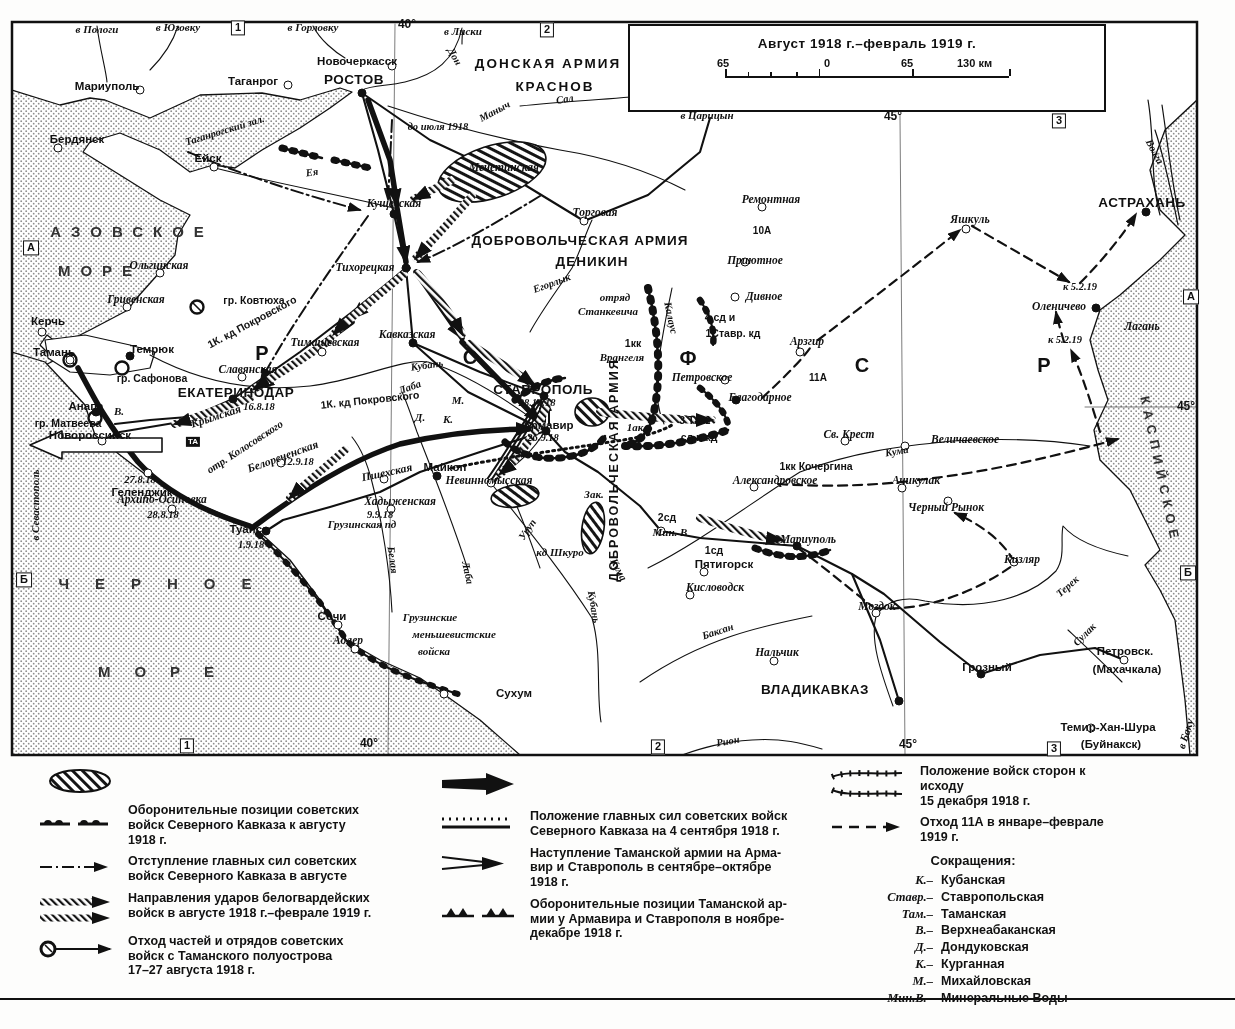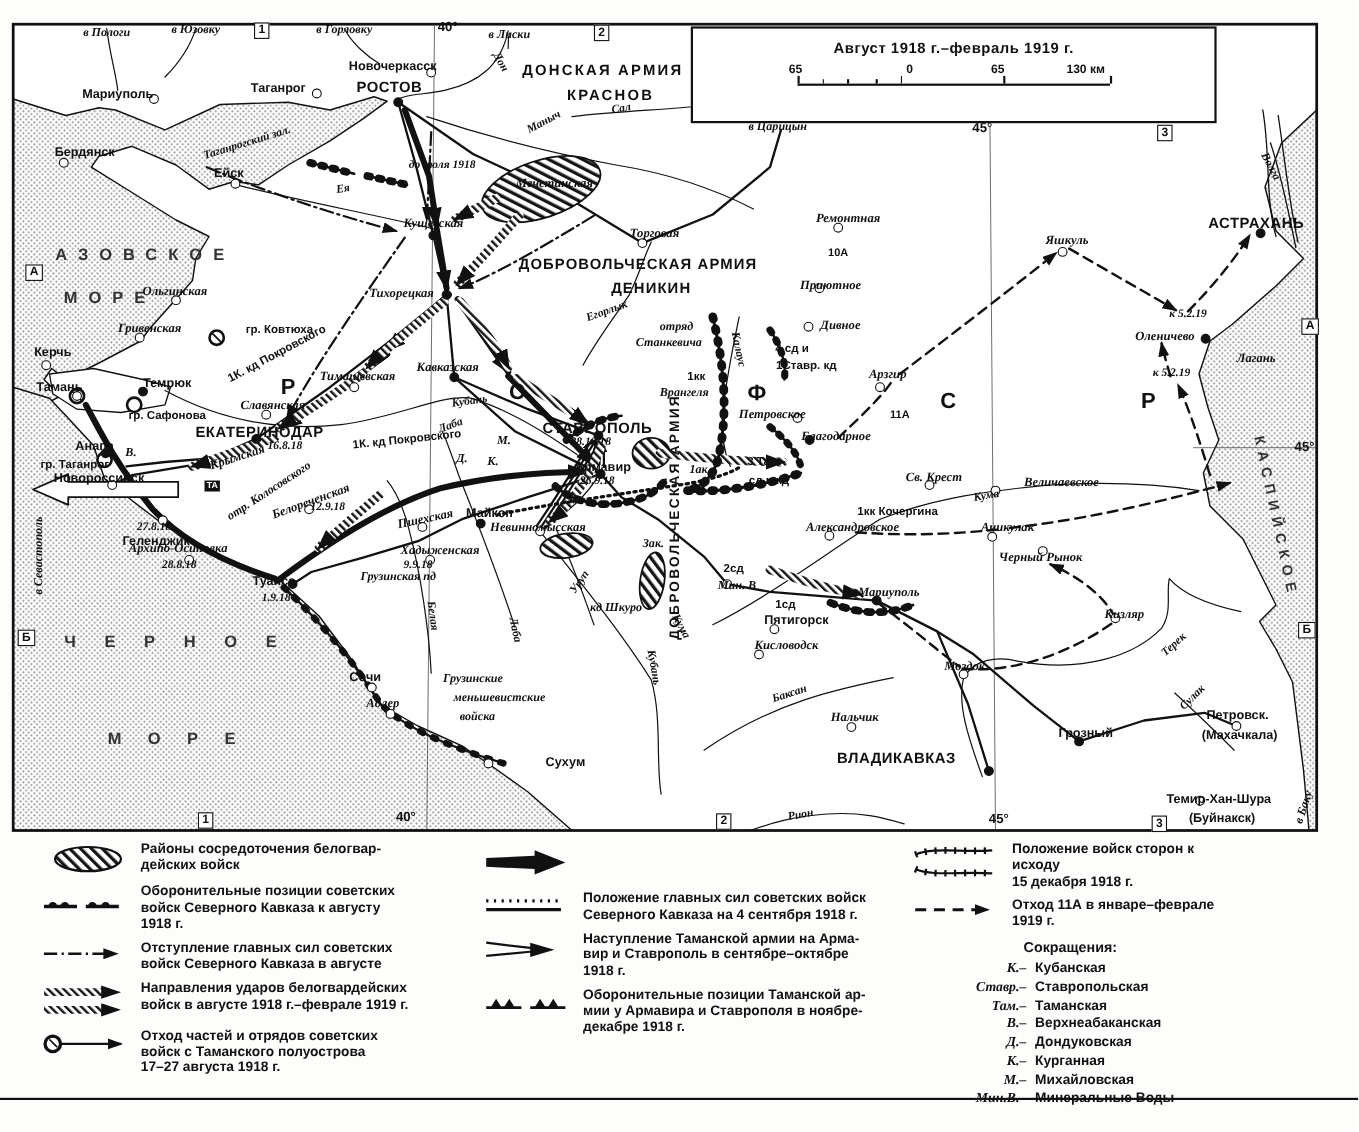--- a/index.html
+++ b/index.html
@@ -381,21 +381,21 @@
       <span class="lbl vil" style="left: 970px; top: 220px; transform: translate(-50%, -50%);">Яшкуль</span>
       <span class="lbl vil" style="left: 1059px; top: 307px; transform: translate(-50%, -50%);">Оленичево</span>
       <span class="lbl vil" style="left: 1142px; top: 327px; transform: translate(-50%, -50%);">Лагань</span>
       <span class="lbl vil" style="left: 715px; top: 588px; transform: translate(-50%, -50%);">Кисловодск</span>
       <span class="lbl vil" style="left: 808px; top: 540px; transform: translate(-50%, -50%);">Мариуполь</span>
       <span class="lbl vil" style="left: 777px; top: 653px; transform: translate(-50%, -50%);">Нальчик</span>
       <span class="lbl vil" style="left: 877px; top: 607px; transform: translate(-50%, -50%);">Моздок</span>
       <span class="lbl vil" style="left: 1022px; top: 560px; transform: translate(-50%, -50%);">Кизляр</span>
       <span class="lbl unit" style="left: 254px; top: 300px; transform: translate(-50%, -50%);">гр. Ковтюха</span>
       <span class="lbl unit" style="left: 152px; top: 378px; transform: translate(-50%, -50%);">гр. Сафонова</span>
-      <span class="lbl unit" style="left: 68px; top: 423px; transform: translate(-50%, -50%);">гр. Таганрог</span>
+      <span class="lbl unit" style="left: 68px; top: 423px; transform: translate(-50%, -50%);">гр. Матвеева</span>
       <span class="lbl unit" style="left: 252px; top: 322px; transform: translate(-50%, -50%) rotate(-28deg);">1К. кд Покровского</span>
       <span class="lbl unit" style="left: 370px; top: 400px; transform: translate(-50%, -50%) rotate(-6deg);">1К. кд Покровского</span>
       <span class="lbl unit" style="left: 667px; top: 517px; transform: translate(-50%, -50%);">2сд</span>
       <span class="lbl unit" style="left: 714px; top: 550px; transform: translate(-50%, -50%);">1сд</span>
       <span class="lbl unit" style="left: 695px; top: 420px; transform: translate(-50%, -50%);">3 Там.</span>
       <span class="lbl unit" style="left: 699px; top: 437px; transform: translate(-50%, -50%);">сд и кд</span>
       <span class="lbl unit" style="left: 720px; top: 317px; transform: translate(-50%, -50%);">4 сд и</span>
       <span class="lbl unit" style="left: 733px; top: 333px; transform: translate(-50%, -50%);">1Ставр. кд</span>
       <span class="lbl unit" style="left: 774px; top: 466px; transform: translate(-50%, -50%); margin-left: 42px;">1кк Кочергина</span>
       <span class="lbl unit" style="left: 633px; top: 343px; transform: translate(-50%, -50%);">1кк</span>
@@ -410,21 +410,21 @@
       <span class="lbl uniti" style="left: 362px; top: 525px; transform: translate(-50%, -50%);">Грузинская пд</span>
       <span class="lbl uniti" style="left: 245px; top: 447px; transform: translate(-50%, -50%) rotate(-33deg);">отр. Колосовского</span>
       <span class="lbl uniti" style="left: 594px; top: 495px; transform: translate(-50%, -50%);">Зак.</span>
       <span class="lbl uniti" style="left: 458px; top: 401px; transform: translate(-50%, -50%);">М.</span>
       <span class="lbl uniti" style="left: 420px; top: 418px; transform: translate(-50%, -50%);">Д.</span>
       <span class="lbl uniti" style="left: 448px; top: 420px; transform: translate(-50%, -50%);">К.</span>
       <span class="lbl uniti" style="left: 119px; top: 412px; transform: translate(-50%, -50%);">В.</span>
       <span class="lbl uniti" style="left: 430px; top: 618px; transform: translate(-50%, -50%);">Грузинские</span>
       <span class="lbl uniti" style="left: 454px; top: 635px; transform: translate(-50%, -50%);">меньшевистские</span>
       <span class="lbl uniti" style="left: 434px; top: 652px; transform: translate(-50%, -50%);">войска</span>
-      <span class="lbl date" style="left: 402px; top: 127px; transform: translate(-50%, -50%); margin-top: 24px;">до июля 1918</span>
+      <span class="lbl date" style="left: 438px; top: 127px; transform: translate(-50%, -50%);">до июля 1918</span>
       <span class="lbl date" style="left: 259px; top: 407px; transform: translate(-50%, -50%);">16.8.18</span>
       <span class="lbl date" style="left: 298px; top: 462px; transform: translate(-50%, -50%);">12.9.18</span>
       <span class="lbl date" style="left: 140px; top: 480px; transform: translate(-50%, -50%);">27.8.18</span>
       <span class="lbl date" style="left: 163px; top: 515px; transform: translate(-50%, -50%);">28.8.18</span>
       <span class="lbl date" style="left: 251px; top: 545px; transform: translate(-50%, -50%);">1.9.18</span>
       <span class="lbl date" style="left: 380px; top: 515px; transform: translate(-50%, -50%);">9.9.18</span>
       <span class="lbl date" style="left: 543px; top: 438px; transform: translate(-50%, -50%);">26.9.18</span>
       <span class="lbl date" style="left: 537px; top: 403px; transform: translate(-50%, -50%);">28.10.18</span>
       <span class="lbl date" style="left: 1080px; top: 287px; transform: translate(-50%, -50%);">к 5.2.19</span>
       <span class="lbl date" style="left: 1065px; top: 340px; transform: translate(-50%, -50%);">к 5.2.19</span>
@@ -455,43 +455,41 @@
       <span class="lbl ta" style="left: 193px; top: 442px; transform: translate(-50%, -50%);">ТА</span>
     </div>
 
   <div class="title-box">
     <div class="t2">Август 1918 г.–февраль 1919 г.</div>
     <div class="scalebar">
       <div class="nums">
         <span style="text-align:left">65</span>
         <span>0</span>
         <span>65</span>
-        <span style="text-align:center">130 км</span>
+        <span style="text-align:left">130 км</span>
       </div>
       <div class="bar">
         <span class="tick" style="left:0%;height:7px"></span>
         <span class="tick" style="left:8%;height:4px"></span>
         <span class="tick" style="left:16%;height:4px"></span>
         <span class="tick" style="left:25%;height:4px"></span>
         <span class="tick" style="left:33%;height:7px"></span>
         <span class="tick" style="left:66%;height:7px"></span>
         <span class="tick" style="left:100%;height:7px"></span>
       </div>
     </div>
   </div>
 
   <div class="legend">
 
     <div class="lcol lcol1">
       <div class="lrow">
         <svg class="lsym" width="92" height="30">
           <ellipse cx="44" cy="15" rx="30" ry="11" fill="url(#ptHatch)" stroke="#111" stroke-width="2"></ellipse>
         </svg>
-        <div class="ltxt">Районы сосредоточения белогвар-
-дейских войск</div>
       </div>
       <div class="lrow">
         <svg class="lsym" width="92" height="26">
           <path d="M4,19 h30 M42,19 h30" stroke="#111" stroke-width="3.2" fill="none"></path>
           <path d="M8,19 a4,4 0 0 1 8,0 Z M19,19 a4,4 0 0 1 8,0 Z M44,19 a4,4 0 0 1 8,0 Z M56,19 a4,4 0 0 1 8,0 Z" fill="#111"></path>
         </svg>
         <div class="ltxt">Оборонительные позиции советских
 войск Северного Кавказа к августу
 1918 г.</div>
       </div>

